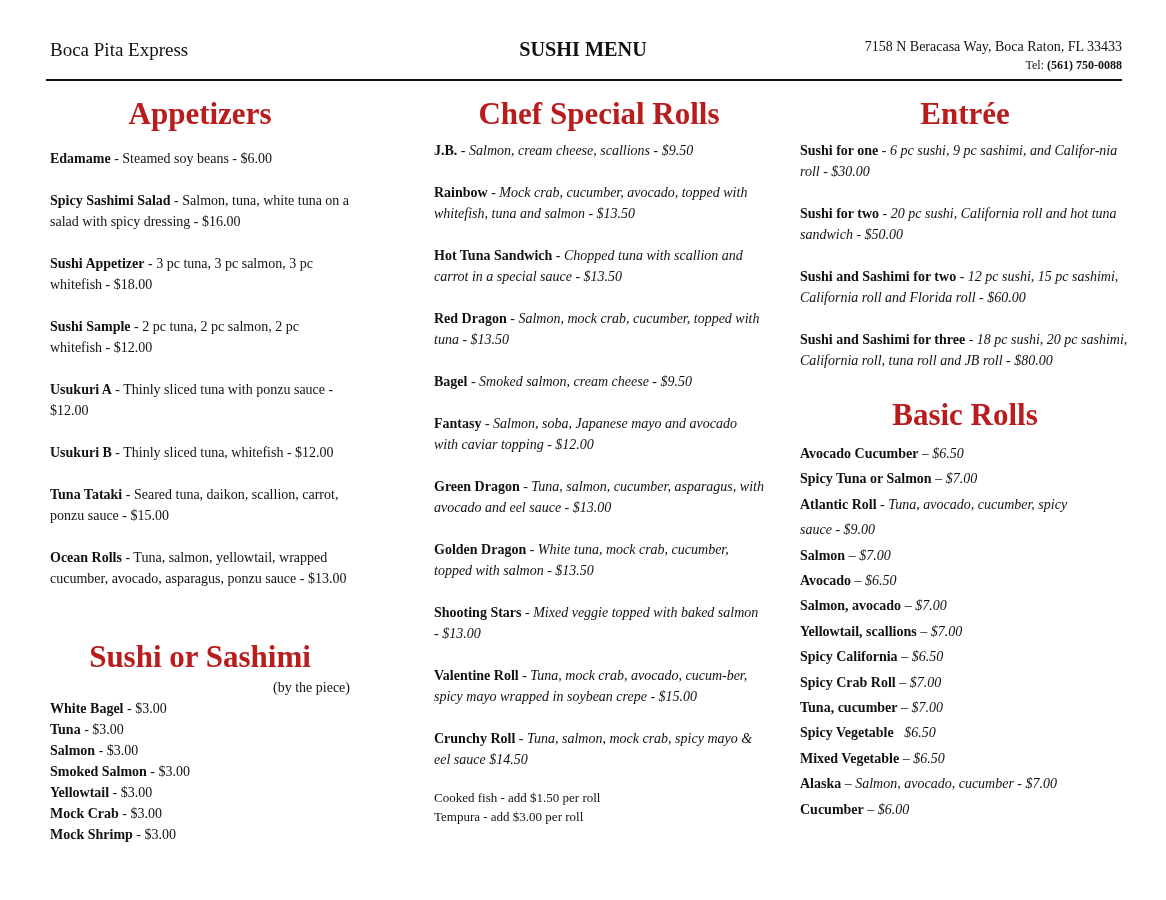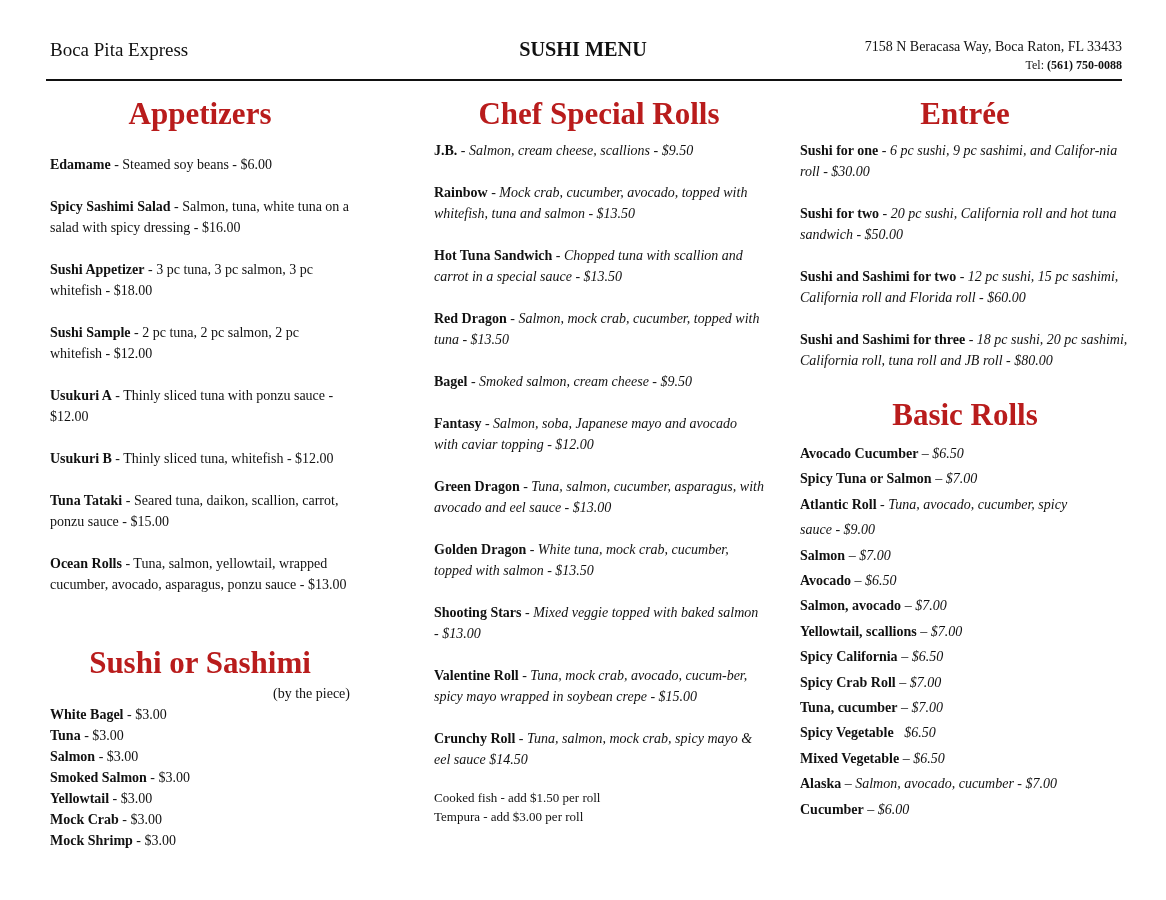--- a/index.html
+++ b/index.html
@@ -33,21 +33,21 @@
   <div class="title">SUSHI MENU</div>
   <div class="addr">
     <div>7158 N Beracasa Way, Boca Raton, FL 33433</div>
     <div class="tel"><span>Tel: </span><b>(561) 750-0088</b></div>
   </div>
   <div class="rule"></div>
 </div>
 
 <div class="col col1">
   <h2>Appetizers</h2>
-  <div style="margin-top:20px">
+  <div style="margin-top:14px">
     <div class="item gap"><b>Edamame</b><span> - Steamed soy beans - $6.00</span></div>
     <div class="item gap"><b>Spicy Sashimi Salad</b><span> - Salmon, tuna, white tuna on a salad with spicy dressing - $16.00</span></div>
     <div class="item gap"><b>Sushi Appetizer</b><span> - 3 pc tuna, 3 pc salmon, 3 pc whitefish - $18.00</span></div>
     <div class="item gap"><b>Sushi Sample</b><span> - 2 pc tuna, 2 pc salmon, 2 pc whitefish - $12.00</span></div>
     <div class="item gap"><b>Usukuri A</b><span> - Thinly sliced tuna with ponzu sauce - $12.00</span></div>
     <div class="item gap"><b>Usukuri B</b><span> - Thinly sliced tuna, whitefish - $12.00</span></div>
     <div class="item gap"><b>Tuna Tataki</b><span> - Seared tuna, daikon, scallion, carrot, ponzu sauce - $15.00</span></div>
     <div class="item"><b>Ocean Rolls</b><span> - Tuna, salmon, yellowtail, wrapped cucumber, avocado, asparagus, ponzu sauce - $13.00</span></div>
   </div>
 

